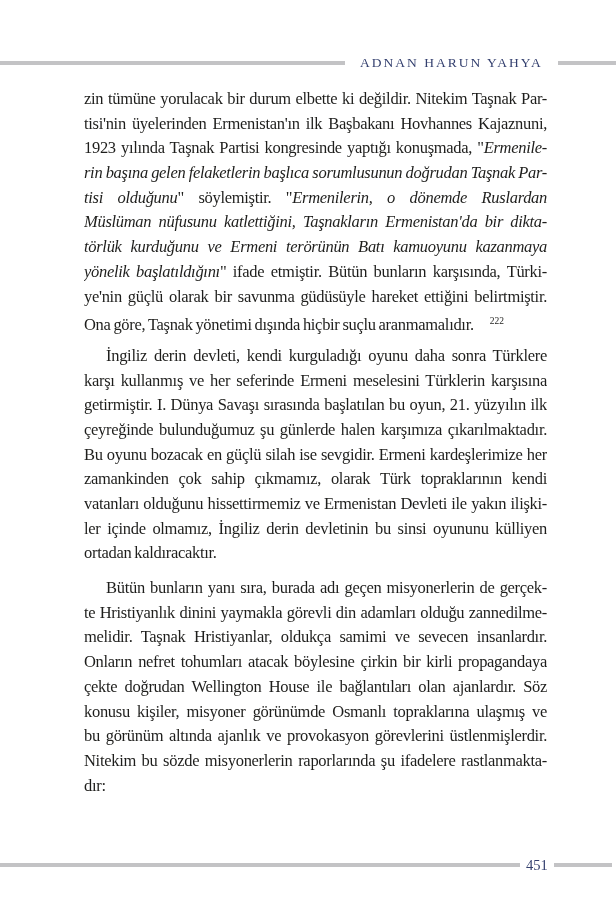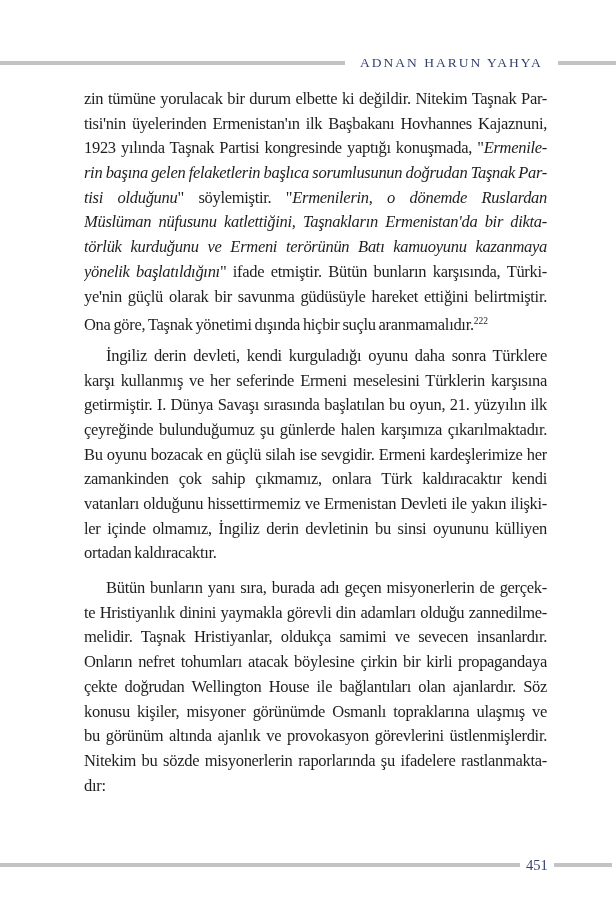--- a/index.html
+++ b/index.html
@@ -57,20 +57,21 @@
     height:24.7px;
     overflow:hidden;
   }
   .line.last{text-align-last:left;}
   .line.indent{text-indent:22px;}
   .it{font-style:italic;}
   .sup{
     font-size:9.5px;
     vertical-align:6px;
     letter-spacing:0;
+    margin-left:16px;
   }
   
   .page-footer{
     position:absolute;
     top:855px;left:0;right:8px;
     height:20px;
     display:flex;
     align-items:center;
   }
   .ft-rule-left{flex:0 0 520px;}
@@ -107,21 +108,21 @@
         <div class="line"><span class="it">yönelik başlatıldığını</span><span>" ifade etmiştir. Bütün bunların karşısında, Türki-</span></div>
         <div class="line"><span>ye'nin güçlü olarak bir savunma güdüsüyle hareket ettiğini belirtmiştir.</span></div>
         <div class="line last"><span>Ona göre, Taşnak yönetimi dışında hiçbir suçlu aranmamalıdır.</span><span class="sup">222</span></div>
       </div>
       <div class="para">
         <div class="line indent"><span>İngiliz derin devleti, kendi kurguladığı oyunu daha sonra Türklere</span></div>
         <div class="line"><span>karşı kullanmış ve her seferinde Ermeni meselesini Türklerin karşısına</span></div>
         <div class="line"><span>getirmiştir. I. Dünya Savaşı sırasında başlatılan bu oyun, 21. yüzyılın ilk</span></div>
         <div class="line"><span>çeyreğinde bulunduğumuz şu günlerde halen karşımıza çıkarılmaktadır.</span></div>
         <div class="line"><span>Bu oyunu bozacak en güçlü silah ise sevgidir. Ermeni kardeşlerimize her</span></div>
-        <div class="line"><span>zamankinden çok sahip çıkmamız, onlara Türk kaldıracaktır kendi</span></div>
+        <div class="line"><span>zamankinden çok sahip çıkmamız, olarak Türk topraklarının kendi</span></div>
         <div class="line"><span>vatanları olduğunu hissettirmemiz ve Ermenistan Devleti ile yakın ilişki-</span></div>
         <div class="line"><span>ler içinde olmamız, İngiliz derin devletinin bu sinsi oyununu külliyen</span></div>
         <div class="line last"><span>ortadan kaldıracaktır.</span></div>
       </div>
       <div class="para">
         <div class="line indent"><span>Bütün bunların yanı sıra, burada adı geçen misyonerlerin de gerçek-</span></div>
         <div class="line"><span>te Hristiyanlık dinini yaymakla görevli din adamları olduğu zannedilme-</span></div>
         <div class="line"><span>melidir. Taşnak Hristiyanlar, oldukça samimi ve sevecen insanlardır.</span></div>
         <div class="line"><span>Onların nefret tohumları atacak böylesine çirkin bir kirli propagandaya</span></div>
         <div class="line"><span>çekte doğrudan Wellington House ile bağlantıları olan ajanlardır. Söz</span></div>

